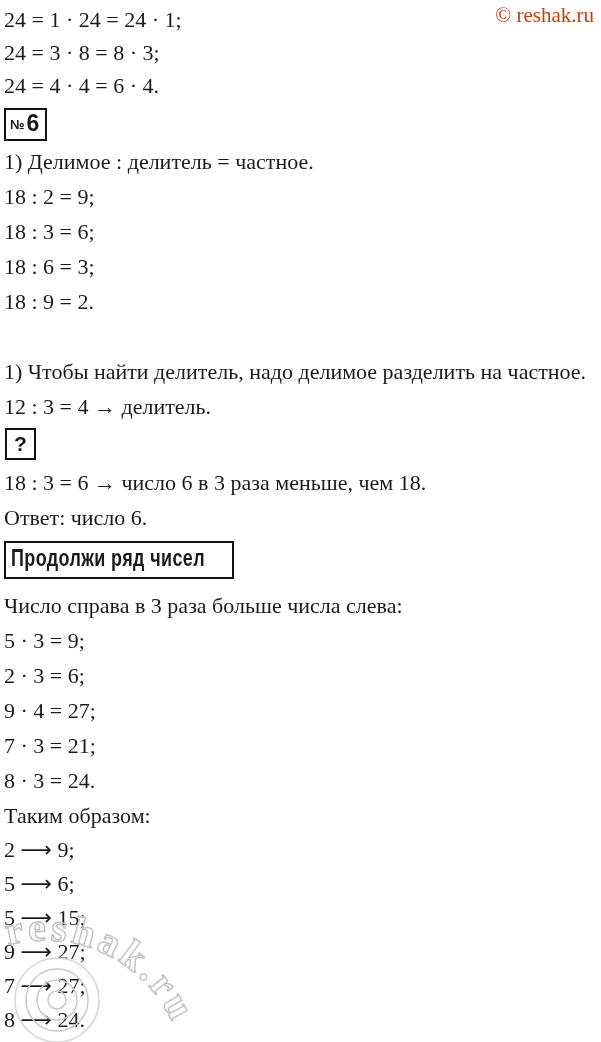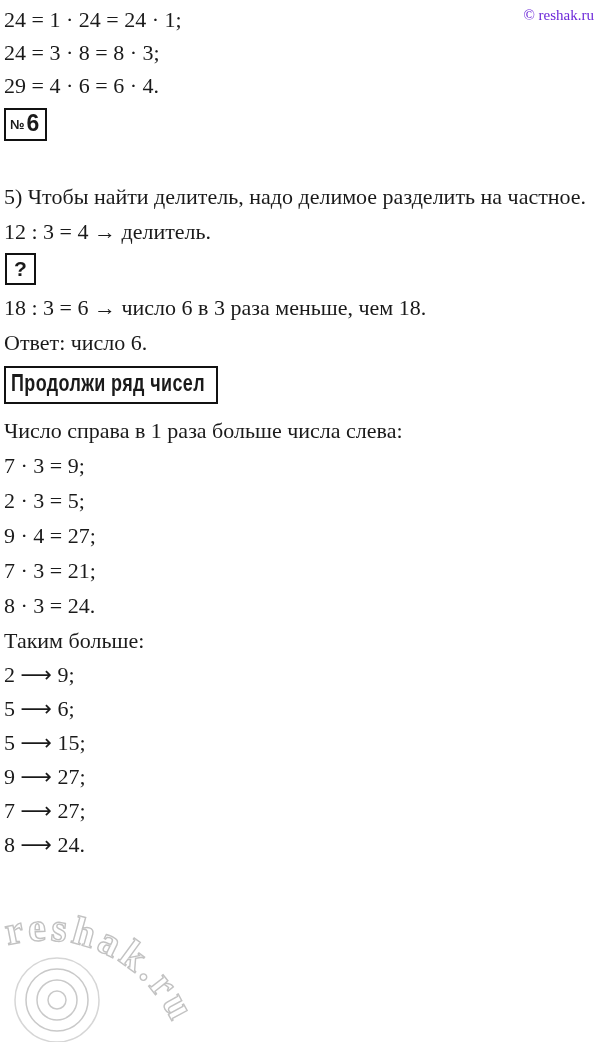--- a/index.html
+++ b/index.html
@@ -3,21 +3,21 @@
 <meta charset="utf-8">
 <style>
   html,body{margin:0;padding:0;}
   body{
     width:601px;height:1042px;position:relative;overflow:hidden;
     background:#ffffff;color:#1a1a1a;
     font-family:"Liberation Serif","DejaVu Sans",serif;
   }
   .copyright{
     position:absolute;top:3px;right:7px;
-    font-size:15px;line-height:24px;color:#6d28d9;white-space:nowrap;
+    font-size:21px;line-height:24px;color:#c2410c;white-space:nowrap;
   }
   .doc{position:absolute;left:4px;top:0;width:595px;}
   .tline{font-size:22px;line-height:33px;white-space:nowrap;}
   .lh35{line-height:35px;}
   .lh34{line-height:34px;}
   .intro{padding-top:3px;}
   .badge6{
     display:inline-block;border:2px solid #111;background:#fff;
     padding:0 6px 1px 4px;margin:6px 0 3px 0;line-height:25px;white-space:nowrap;
   }
@@ -25,21 +25,21 @@
   .badge6 .num{font:bold 23px "Liberation Sans",sans-serif;margin-left:2px;}
   .badgeq{
     display:inline-block;border:2px solid #111;background:#fff;
     padding:0 7px 1px 7px;margin:4px 0 2px 1px;
     font:bold 21px "Liberation Sans",sans-serif;line-height:27px;
   }
   .part2{margin-top:35px;}
   .qline{margin-top:3px;}
   .series-header{
     display:inline-block;border:2px solid #111;background:#fff;
-    padding:2px 0 3px 5px;margin:6px 0 0 0;line-height:26px;white-space:nowrap;
+    padding:2px 16px 3px 5px;margin:6px 0 0 0;line-height:26px;white-space:nowrap;
   }
   .series-header .cond{
     display:inline-block;font:bold 23px "Liberation Sans",sans-serif;
     transform:scaleX(0.78);transform-origin:0 50%;margin-right:-44px;
     letter-spacing:0.5px;
   }
   .rule{margin-top:9px;}
   .watermark{
     position:absolute;left:0;top:0;z-index:5;pointer-events:none;
   }
@@ -47,54 +47,61 @@
 </head>
 <body>
 
 <div class="copyright">© reshak.ru</div>
 
 <div class="doc">
 
   <div class="intro">
     <div class="tline">24 = 1 · 24 = 24 · 1;</div>
     <div class="tline">24 = 3 · 8 = 8 · 3;</div>
-    <div class="tline">29 = 4 · 6 = 6 · 4.</div>
+    <div class="tline">24 = 4 · 4 = 6 · 4.</div>
   </div>
 
   <div>
     <span class="badge6"><span class="no">№</span><span class="num">6</span></span>
   </div>
 
+  <div>
+    <div class="tline lh35">1) Делимое : делитель = частное.</div>
+    <div class="tline lh35">18 : 2 = 9;</div>
+    <div class="tline lh35">18 : 3 = 6;</div>
+    <div class="tline lh35">18 : 6 = 3;</div>
+    <div class="tline lh35">18 : 9 = 2.</div>
+  </div>
 
   <div class="part2">
-    <div class="tline lh35">5) Чтобы найти делитель, надо делимое разделить на частное.</div>
+    <div class="tline lh35">1) Чтобы найти делитель, надо делимое разделить на частное.</div>
     <div class="tline lh35">12 : 3 = 4 → делитель.</div>
   </div>
 
   <div>
     <span class="badgeq">?</span>
   </div>
 
   <div class="qline">
     <div class="tline lh35">18 : 3 = 6 → число 6 в 3 раза меньше, чем 18.</div>
     <div class="tline lh35">Ответ: число 6.</div>
   </div>
 
   <div>
     <span class="series-header"><span class="cond">Продолжи ряд чисел</span></span>
   </div>
 
   <div class="rule">
-    <div class="tline lh35">Число справа в 1 раза больше числа слева:</div>
-    <div class="tline lh35">7 · 3 = 9;</div>
-    <div class="tline lh35">2 · 3 = 5;</div>
+    <div class="tline lh35">Число справа в 3 раза больше числа слева:</div>
+    <div class="tline lh35">5 · 3 = 9;</div>
+    <div class="tline lh35">2 · 3 = 6;</div>
     <div class="tline lh35">9 · 4 = 27;</div>
     <div class="tline lh35">7 · 3 = 21;</div>
     <div class="tline lh35">8 · 3 = 24.</div>
-    <div class="tline lh35">Таким больше:</div>
+    <div class="tline lh35">Таким образом:</div>
     <div class="tline lh34">2 ⟶ 9;</div>
     <div class="tline lh34">5 ⟶ 6;</div>
     <div class="tline lh34">5 ⟶ 15;</div>
     <div class="tline lh34">9 ⟶ 27;</div>
     <div class="tline lh34">7 ⟶ 27;</div>
     <div class="tline lh34">8 ⟶ 24.</div>
   </div>
 
 </div>
 

